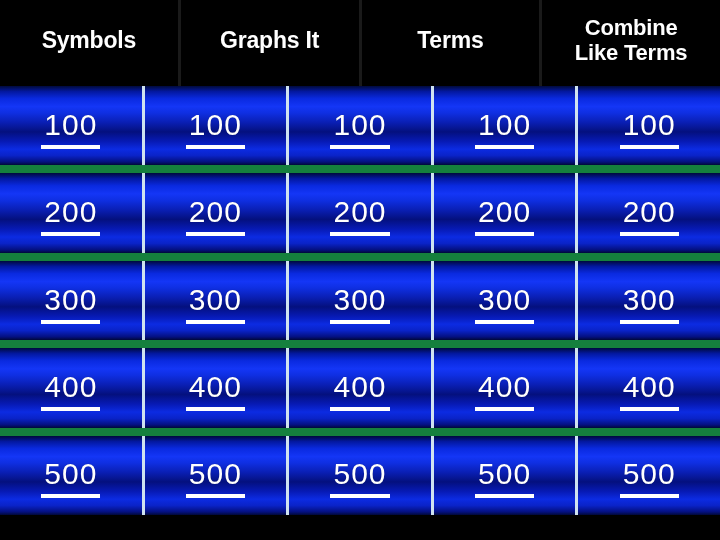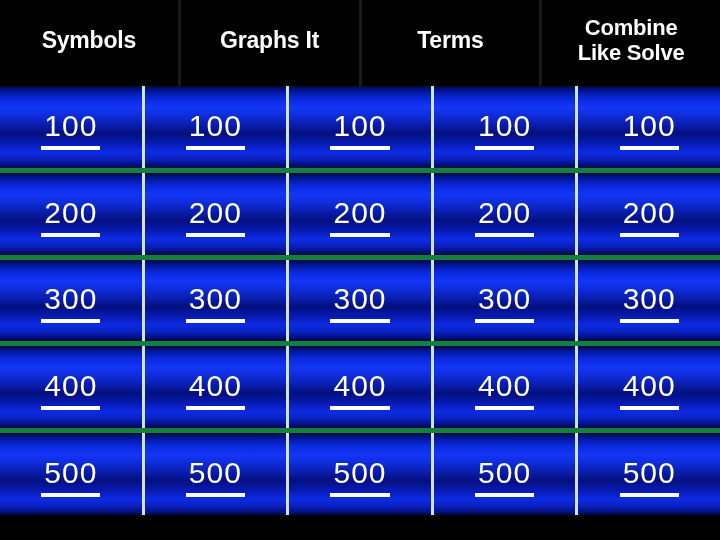--- a/index.html
+++ b/index.html
@@ -51,21 +51,21 @@
   
   #grid {
     flex: 1 1 auto;
     display: flex;
     flex-direction: column;
     background: #c8e0ee;
   }
   .grid-row {
     flex: 1 1 0;
     display: flex;
-    border-bottom: 5px solid #15803d;
+    border-bottom: 8px solid #15803d;
     box-sizing: border-box;
   }
   .grid-row:last-child { border-bottom: none; }
 
   .value-cell {
     flex: 1 1 0;
     position: relative;
     box-sizing: border-box;
     border-right: 3px solid #cfe3f0;
     display: flex;
@@ -122,21 +122,21 @@
     </div>
     <div class="header-cell">
       <span>Graphs It</span>
     </div>
     <div class="header-cell">
       <span>Terms</span>
     </div>
     <div class="header-cell two-line">
       <span>
         <span>Combine</span><br>
-        <span>Like Solve</span>
+        <span>Like Terms</span>
       </span>
     </div>
   </div>
 
   <div id="grid">
 
     <div class="grid-row">
       <div class="value-cell">
         <span class="value-label">100</span>
       </div>

